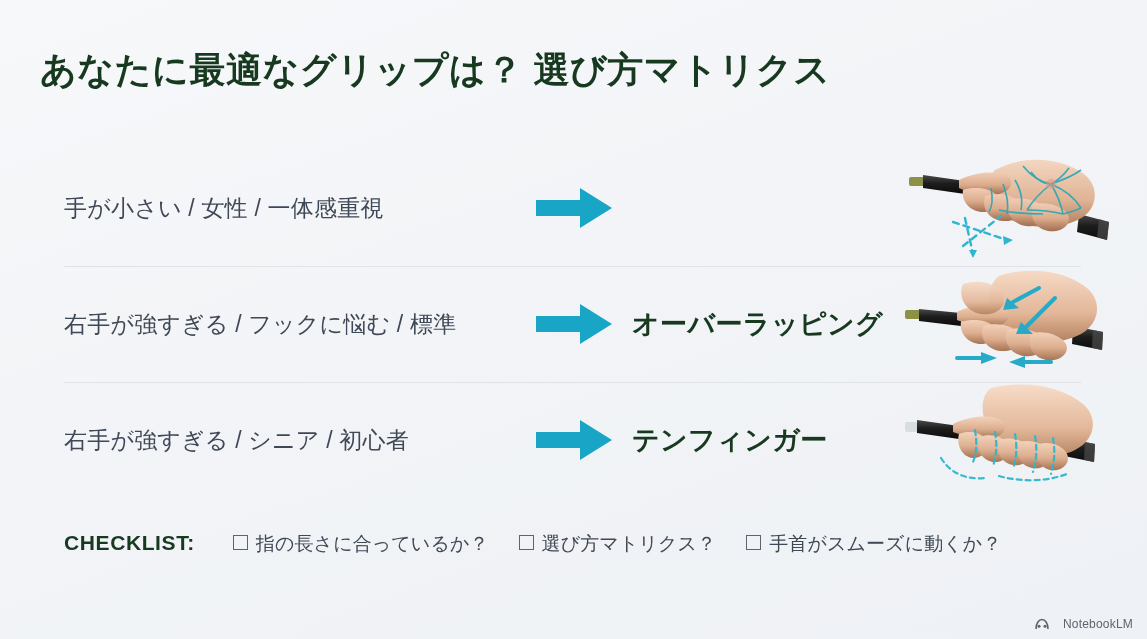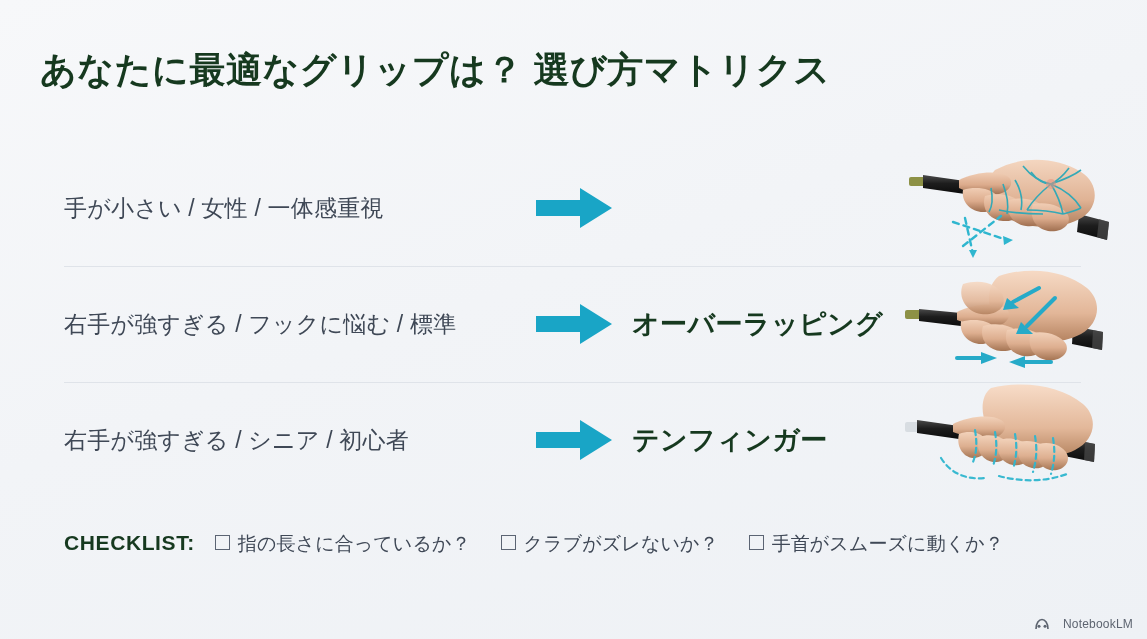--- a/index.html
+++ b/index.html
@@ -110,21 +110,21 @@
     top: 531px;
     display: flex;
     align-items: baseline;
     white-space: nowrap;
   }
   .checklist-label {
     font-size: 21px;
     font-weight: bold;
     color: #16391f;
     letter-spacing: 0.6px;
-    margin-right: 20px;
+    margin-right: 38px;
   }
   .check-item {
     font-size: 19px;
     color: #3f4856;
     margin-right: 30px;
     letter-spacing: 0.1px;
   }
   .check-item:last-child { margin-right: 0; }
   .check-box {
     display: inline-block;
@@ -342,21 +342,21 @@
     </div>
 
   </div>
 
   <div class="checklist">
     <span class="checklist-label">CHECKLIST:</span>
     <span class="check-item">
       <span class="check-box"></span><span>指の長さに合っているか？</span>
     </span>
     <span class="check-item">
-      <span class="check-box"></span><span>クラブがズレないか？</span>
+      <span class="check-box"></span><span>選び方マトリクス？</span>
     </span>
     <span class="check-item">
       <span class="check-box"></span><span>手首がスムーズに動くか？</span>
     </span>
   </div>
 
   <div class="watermark">
     <span>
       <svg width="14" height="13" viewBox="0 0 14 13">
         <path d="M1 11 C1 5 4 1.5 7 1.5 C10 1.5 13 5 13 11" stroke="#5d6470" stroke-width="1.6" fill="none"></path>

